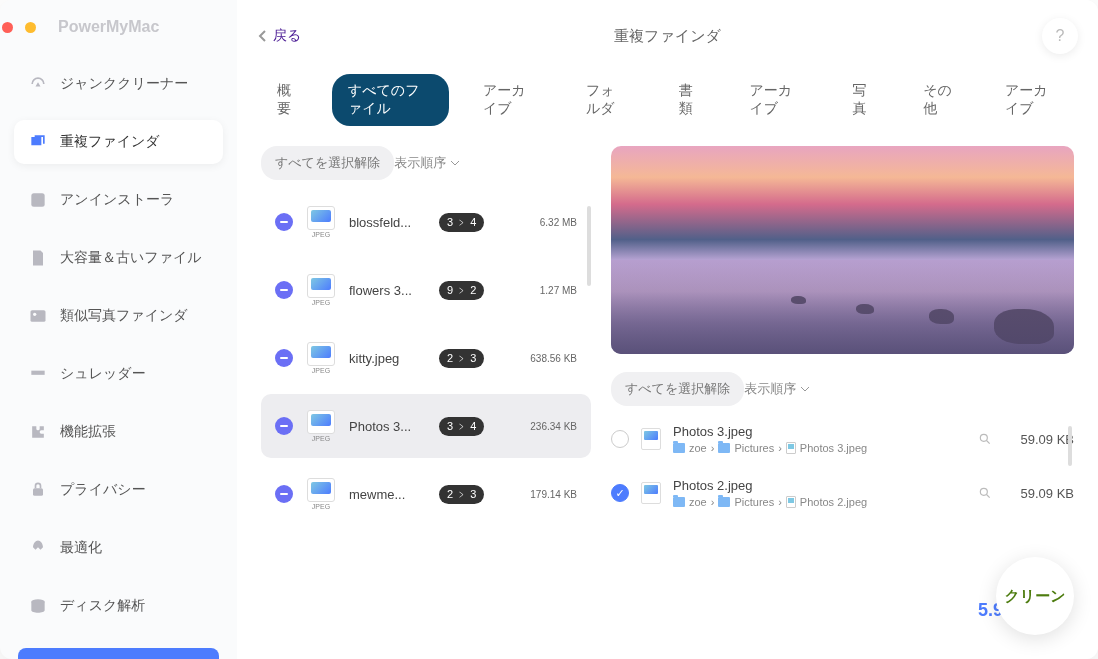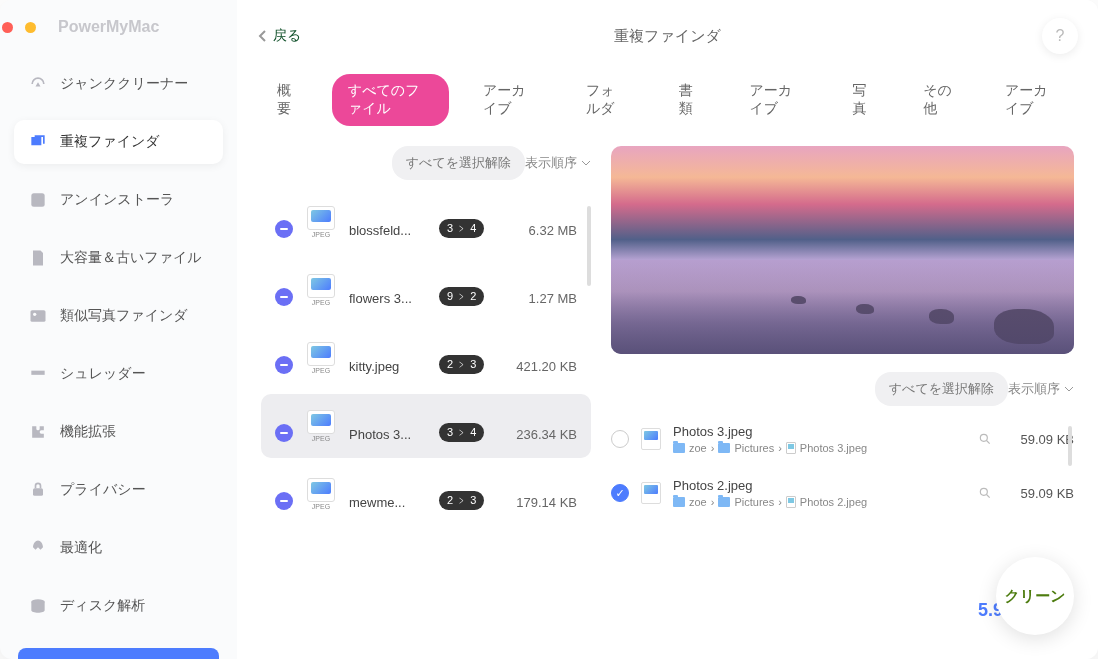--- a/index.html
+++ b/index.html
@@ -12,43 +12,43 @@
 .dot.yellow { background: #febc2e; }
 .app-title { margin-left: 10px; font-size: 16px; font-weight: 600; color: #c7c7cc; }
 .nav { flex: 1; padding: 10px 14px; display: flex; flex-direction: column; gap: 14px; }
 .nav-item { display: flex; align-items: center; gap: 12px; padding: 12px 14px; border-radius: 10px; font-size: 14px; color: #555; cursor: pointer; }
 .nav-item.active { background: #fff; box-shadow: 0 2px 8px rgba(0,0,0,0.06); color: #333; }
 .nav-icon { width: 20px; height: 20px; fill: #b8b8c0; flex-shrink: 0; }
 .nav-item.active .nav-icon { fill: #4d7cfe; }
 .upgrade-btn { margin: 10px 18px 20px; padding: 12px; background: #4d7cfe; color: #ffffff; border: none; border-radius: 8px; font-size: 14px; font-weight: 600; cursor: pointer; }
 .main { flex: 1; display: flex; flex-direction: column; background: #fff; border-radius: 0 12px 12px 0; }
 .header { display: flex; align-items: center; padding: 18px 20px 10px; position: relative; }
-.back-btn { display: flex; align-items: center; gap: 6px; color: #14532d; font-size: 14px; cursor: pointer; }
+.back-btn { display: flex; align-items: center; gap: 6px; color: #4c1d95; font-size: 14px; cursor: pointer; }
 .header-title { position: absolute; left: 50%; transform: translateX(-50%); font-size: 15px; color: #666; }
 .help-btn { margin-left: auto; width: 36px; height: 36px; border-radius: 50%; background: #fff; box-shadow: 0 2px 10px rgba(0,0,0,0.08); display: flex; align-items: center; justify-content: center; color: #bbb; font-size: 16px; cursor: pointer; }
 .tabs { display: flex; gap: 18px; padding: 10px 24px; }
 .tab { padding: 8px 16px; font-size: 14px; color: #666; cursor: pointer; border-radius: 18px; }
-.tab.active { background: #ec4899; color: #fff; }
+.tab.active { background: #0c4a6e; color: #fff; }
 .content { flex: 1; display: flex; gap: 20px; padding: 10px 24px 20px; overflow: hidden; }
 .left-pane { width: 330px; display: flex; flex-direction: column; }
-.toolbar { display: flex; align-items: center; justify-content: flex-end; margin-bottom: 10px; }
+.toolbar { display: flex; align-items: center; justify-content: flex-start; margin-bottom: 10px; }
 .chip { padding: 8px 14px; background: #f0f0f2; border-radius: 16px; font-size: 13px; color: #777; cursor: pointer; border: none; }
 .sort-label { display: flex; align-items: center; gap: 4px; font-size: 13px; color: #888; cursor: pointer; }
 .file-list { flex: 1; display: flex; flex-direction: column; gap: 4px; overflow-y: auto; }
-.file-row { display: flex; align-items: flex-end; gap: 12px; padding: 16px 14px; border-radius: 10px; cursor: pointer; }
+.file-row { display: flex; align-items: center; gap: 12px; padding: 16px 14px; border-radius: 10px; cursor: pointer; }
 .file-row.selected { background: #ededf0; }
 .sel-dot { width: 18px; height: 18px; border-radius: 50%; background: #6b6ff5; display: flex; align-items: center; justify-content: center; }
 .sel-dot::after { content: ""; width: 8px; height: 2px; background: #fff; border-radius: 1px; }
 .file-thumb { width: 32px; height: 32px; position: relative; display: flex; flex-direction: column; align-items: center; justify-content: flex-end; }
 .file-thumb-icon { width: 28px; height: 28px; background: #fff; border: 1px solid #ddd; border-radius: 3px; position: relative; }
 .file-thumb-icon::before { content: ""; position: absolute; top: 3px; left: 3px; right: 3px; height: 12px; background: linear-gradient(135deg,#7ec8e3,#4d7cfe); border-radius: 2px; }
 .file-thumb-label { font-size: 7px; color: #888; margin-top: 1px; }
 .file-name { font-size: 13px; color: #444; width: 78px; overflow: hidden; text-overflow: ellipsis; white-space: nowrap; }
 .badge { background: #333; color: #fff; border-radius: 10px; padding: 2px 8px; font-size: 11px; }
-.file-size { margin-left: auto; font-size: 13px; color: #666; }
+.file-size { margin-left: auto; font-size: 10px; color: #666; }
 .right-pane { flex: 1; display: flex; flex-direction: column; }
 .preview { width: 100%; height: 208px; border-radius: 10px; background: linear-gradient(180deg,#e8a5c0 0%,#f5b896 15%,#d46b8c 28%,#516089 45%,#b8a4d4 55%,#d4b5db 70%,#8a7ba8 85%,#5a5580 100%); position: relative; overflow: hidden; margin-bottom: 18px; }
 .preview::after { content: ""; position: absolute; bottom: 0; left: 0; right: 0; height: 45%; background: linear-gradient(180deg,rgba(180,150,200,0.4) 0%,rgba(90,80,120,0.8) 100%); }
 .rock { position: absolute; background: #2a2535; border-radius: 40% 50% 30% 45%; }
 .dup-list { flex: 1; display: flex; flex-direction: column; gap: 8px; }
 .dup-row { display: flex; align-items: center; gap: 12px; padding: 8px 0; }
 .radio { width: 18px; height: 18px; border: 1.5px solid #ccc; border-radius: 50%; cursor: pointer; flex-shrink: 0; }
 .radio.checked { background: #4d7cfe; border-color: #4d7cfe; display: flex; align-items: center; justify-content: center; }
 .radio.checked::after { content: "✓"; color: #fff; font-size: 11px; }
 .dup-thumb { width: 20px; height: 22px; background: #fff; border: 1px solid #ddd; border-radius: 2px; position: relative; flex-shrink: 0; }
@@ -205,21 +205,21 @@
     <span class="file-size">1.27 MB</span>
             </div>
             <div class="file-row">
     <span class="sel-dot"></span>
     <span class="file-thumb">
       <span class="file-thumb-icon"></span>
       <span class="file-thumb-label">JPEG</span>
     </span>
     <span class="file-name">kitty.jpeg</span>
     <span class="badge">2 ﹥ 3</span>
-    <span class="file-size">421.20 KB</span>
+    <span class="file-size">638.56 KB</span>
             </div>
             <div class="file-row selected">
     <span class="sel-dot"></span>
     <span class="file-thumb">
       <span class="file-thumb-icon"></span>
       <span class="file-thumb-label">JPEG</span>
     </span>
     <span class="file-name">Photos 3...</span>
     <span class="badge">3 ﹥ 4</span>
     <span class="file-size">236.34 KB</span>

